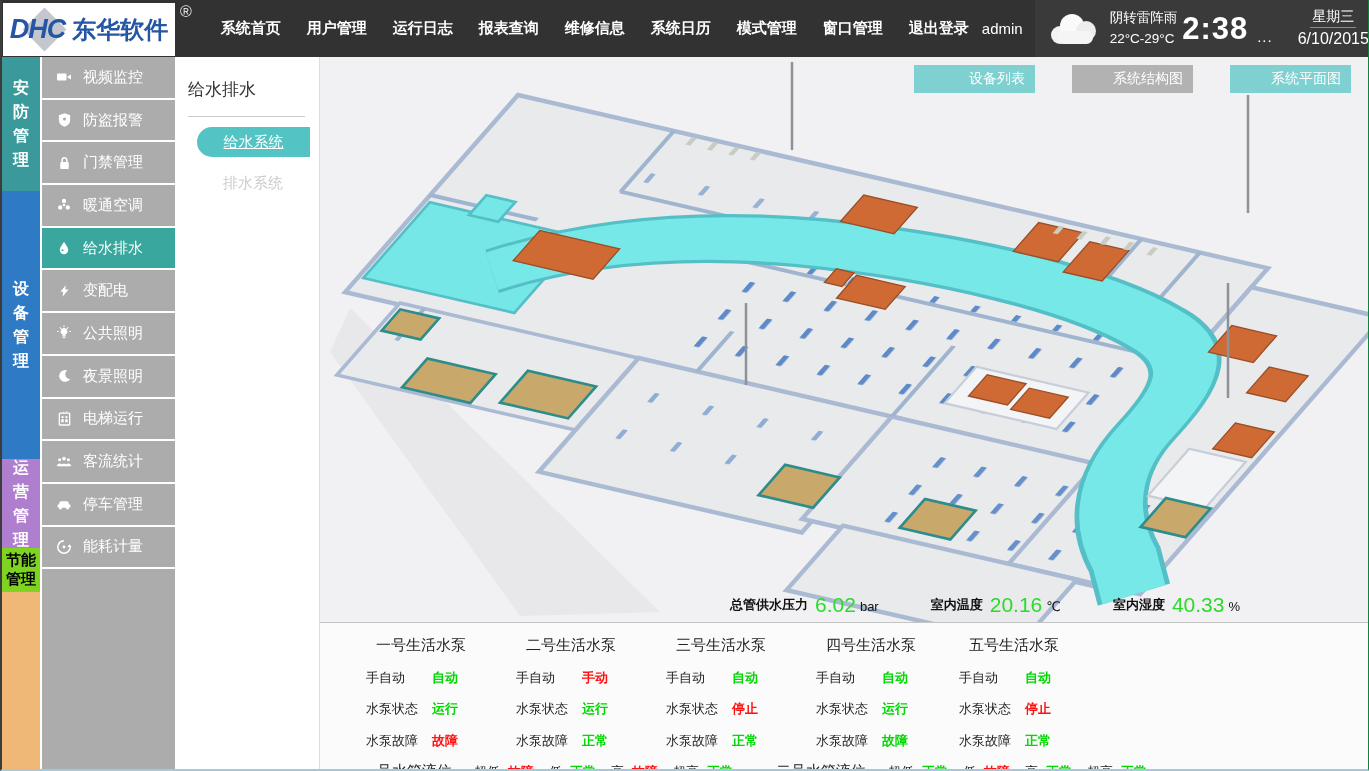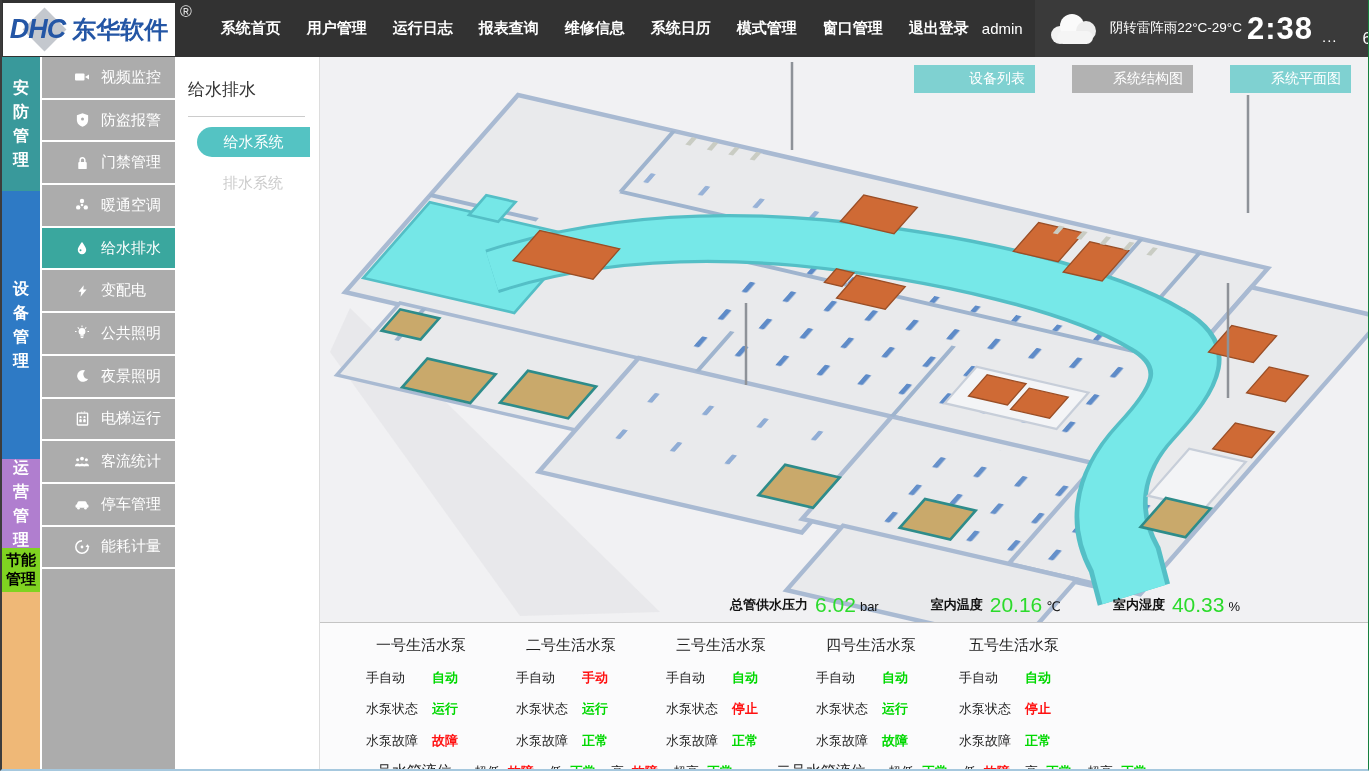--- a/index.html
+++ b/index.html
@@ -14,53 +14,53 @@
               display:flex; align-items:center; justify-content:center; gap:7px; flex:none;}
   .diamond { position:absolute; left:26px; top:11px; width:31px; height:31px; background:#C4C8CE; transform:rotate(45deg);}
   .logo-dhc { font-style:italic; font-weight:bold; font-size:27px; color:#2456A5; position:relative; z-index:1; letter-spacing:-1px;}
   .logo-cn { font-weight:bold; font-size:24px; color:#2456A5; position:relative; z-index:1;}
   .reg { color:#E2E2E2; font-size:16px; align-self:flex-start; margin:3px 0 0 5px;}
   .nav { display:flex; margin-left:16px;}
   .nav-item { color:#fff; font-size:15px; font-weight:bold; padding:10px 13px; white-space:nowrap; cursor:pointer;}
   .spacer { flex:1;}
   .admin { color:#fff; font-size:15px; margin-right:12px;}
   .weather { height:57px; background:#3A3A3A; display:flex; align-items:center; padding:0 6px 0 10px; gap:9px; flex:none;}
-  .wx-col { display:flex; flex-direction:row; color:#fff; font-size:13.5px; line-height:1.55; white-space:nowrap;}
+  .wx-col { display:flex; flex-direction:column; color:#fff; font-size:13.5px; line-height:1.55; white-space:nowrap;}
   .time { color:#fff; font-size:31px; font-weight:bold; letter-spacing:1px; margin-left:-4px;}
   .time-dots { color:#fff; font-size:15px; letter-spacing:1px; margin-top:16px;}
   .date-col { display:flex; flex-direction:column; align-items:center; color:#fff; line-height:1.4; margin-left:16px;}
   .weekday { font-size:14px; border-bottom:1px solid #8C8C8C; padding:0 2px;}
   .date { font-size:16px;}
 
   
   .bodyrow { display:flex; height:714px;}
   .catcol { width:38px; flex:none; display:flex; flex-direction:column; background:#EFB877;}
   .cat { display:flex; align-items:center; justify-content:center;}
   .cat-sec { height:134px; background:#39999B;}
   .cat-dev { height:268px; background:#2E7AC5;}
   .cat-ops { height:89px;  background:#B07ECF;}
   .cat-eng { height:44px;  background:#7FD321;}
   .cat-fill { flex:1; background:#EFB877;}
   .cat-label { width:17px; word-break:break-all; line-height:1.5; font-size:16px; font-weight:bold;
                color:#fff; text-align:center;}
   .cat-eng .cat-label { width:32px; font-size:15px; line-height:1.25; color:#000;}
 
   .menucol { width:135px; flex:none; background:#ACACAC; border-left:2px solid #FFF; display:flex; flex-direction:column;}
-  .m-item { height:42.7px; flex:none; display:flex; align-items:center; gap:10px; padding-left:31px;
+  .m-item { height:42.7px; flex:none; display:flex; align-items:center; gap:10px; padding-left:13px;
             background:#ACACAC; border-bottom:2px solid #FFF; color:#fff; font-size:15px; cursor:pointer; white-space:nowrap;}
   .m-item.sel { background:#3AA79E;}
   .m-fill { flex:1; background:#ACACAC;}
   .mi { width:18px; height:16px; flex:none; display:flex; align-items:center; justify-content:center;}
   .mi svg { display:block;}
 
   .subcol { width:145px; flex:none; background:#fff; border-right:1px solid #DDD;}
   .sub-title { font-size:17px; color:#333; padding:21px 0 0 13px;}
   .sub-line { border-top:1px solid #CCC; margin:15px 14px 0 13px;}
   .sub-pill { margin:10px 9px 0 22px; height:30px; background:#54C3C3; border-radius:16px 0 0 16px;
-              display:flex; align-items:center; justify-content:center; color:#fff; font-size:15px; cursor:pointer;}
+              display:flex; align-items:center; justify-content:center; color:#fff; font-size:15px; cursor:pointer;text-decoration:underline;}
   .sub-item2 { margin-top:17px; text-align:center; color:#CBCBCB; font-size:15px; padding-left:12px; cursor:pointer;}
 
   
   .main { flex:1; position:relative; background:#F1F1F3;}
   .map { position:absolute; left:0; top:0; width:1049px; height:565px;}
   .viewbtns { position:absolute; top:8px; right:17px; display:flex; gap:37px;}
   .vbtn { width:121px; height:28px; border:none; color:#fff; font-size:14px; text-align:right;
           padding-right:10px; font-family:inherit; cursor:pointer;}
   .vbtn.teal { background:#7FD1D1;}
   .vbtn.gray { background:#B2B2B2;}

